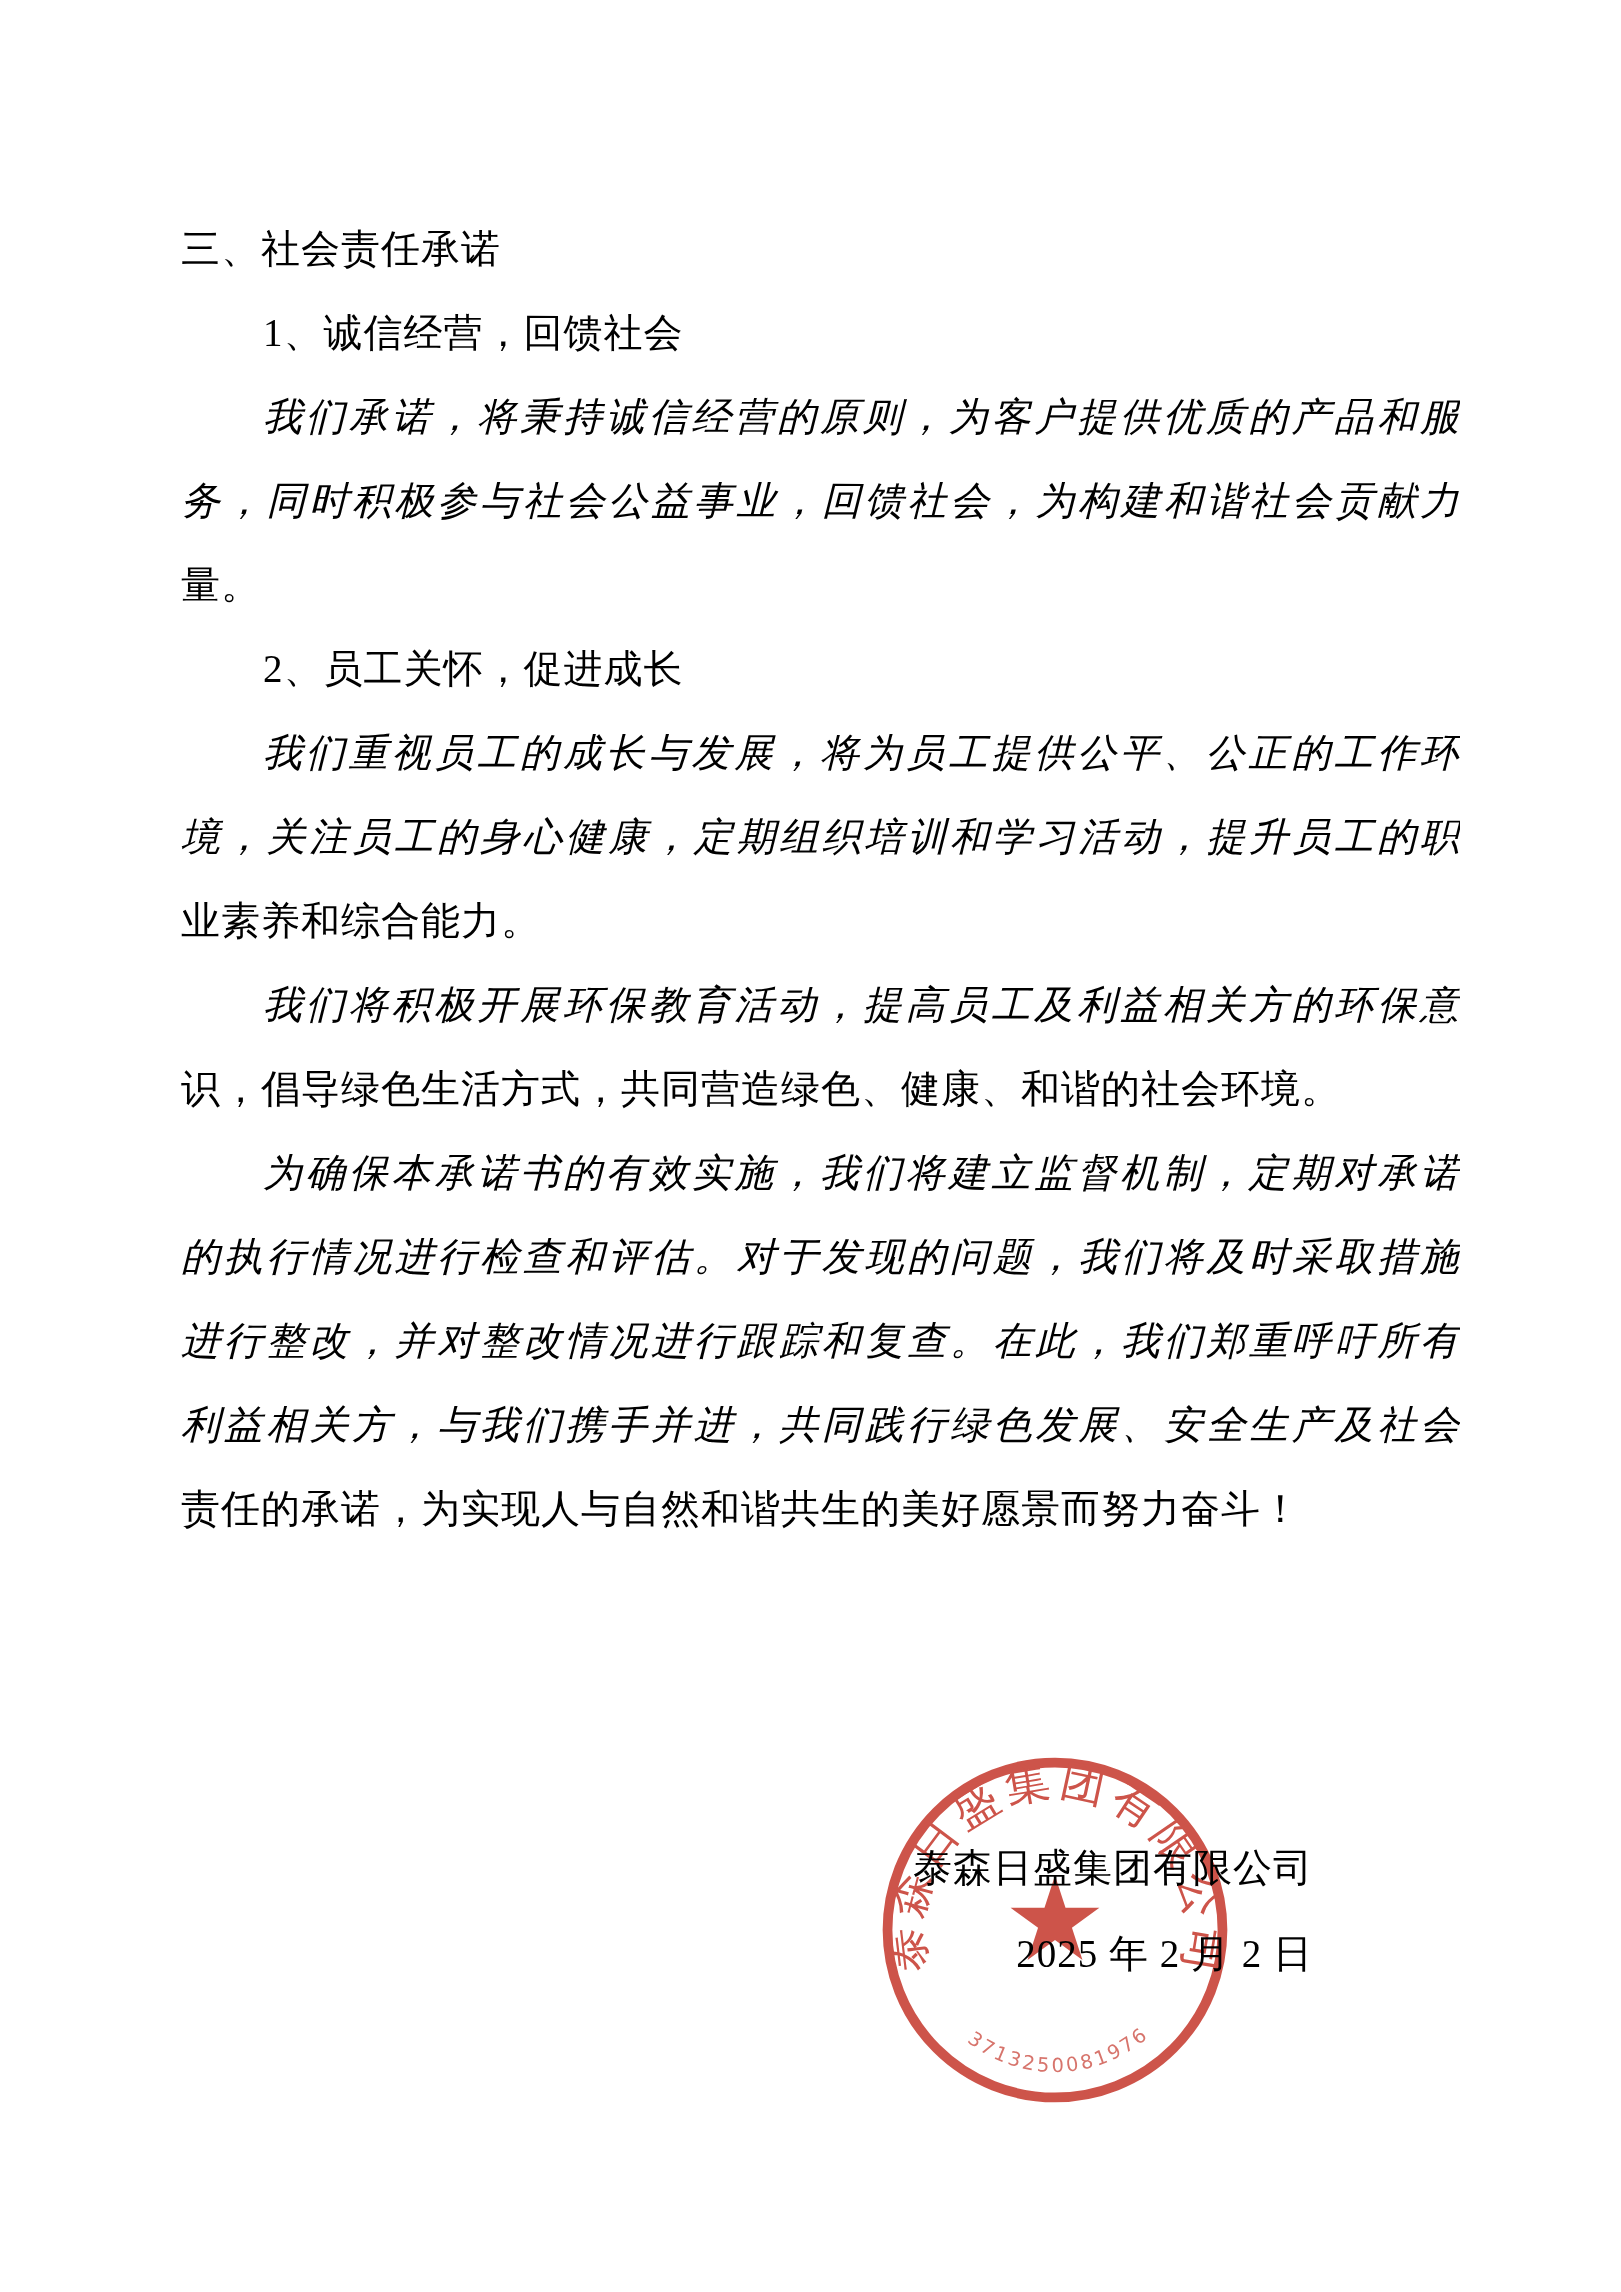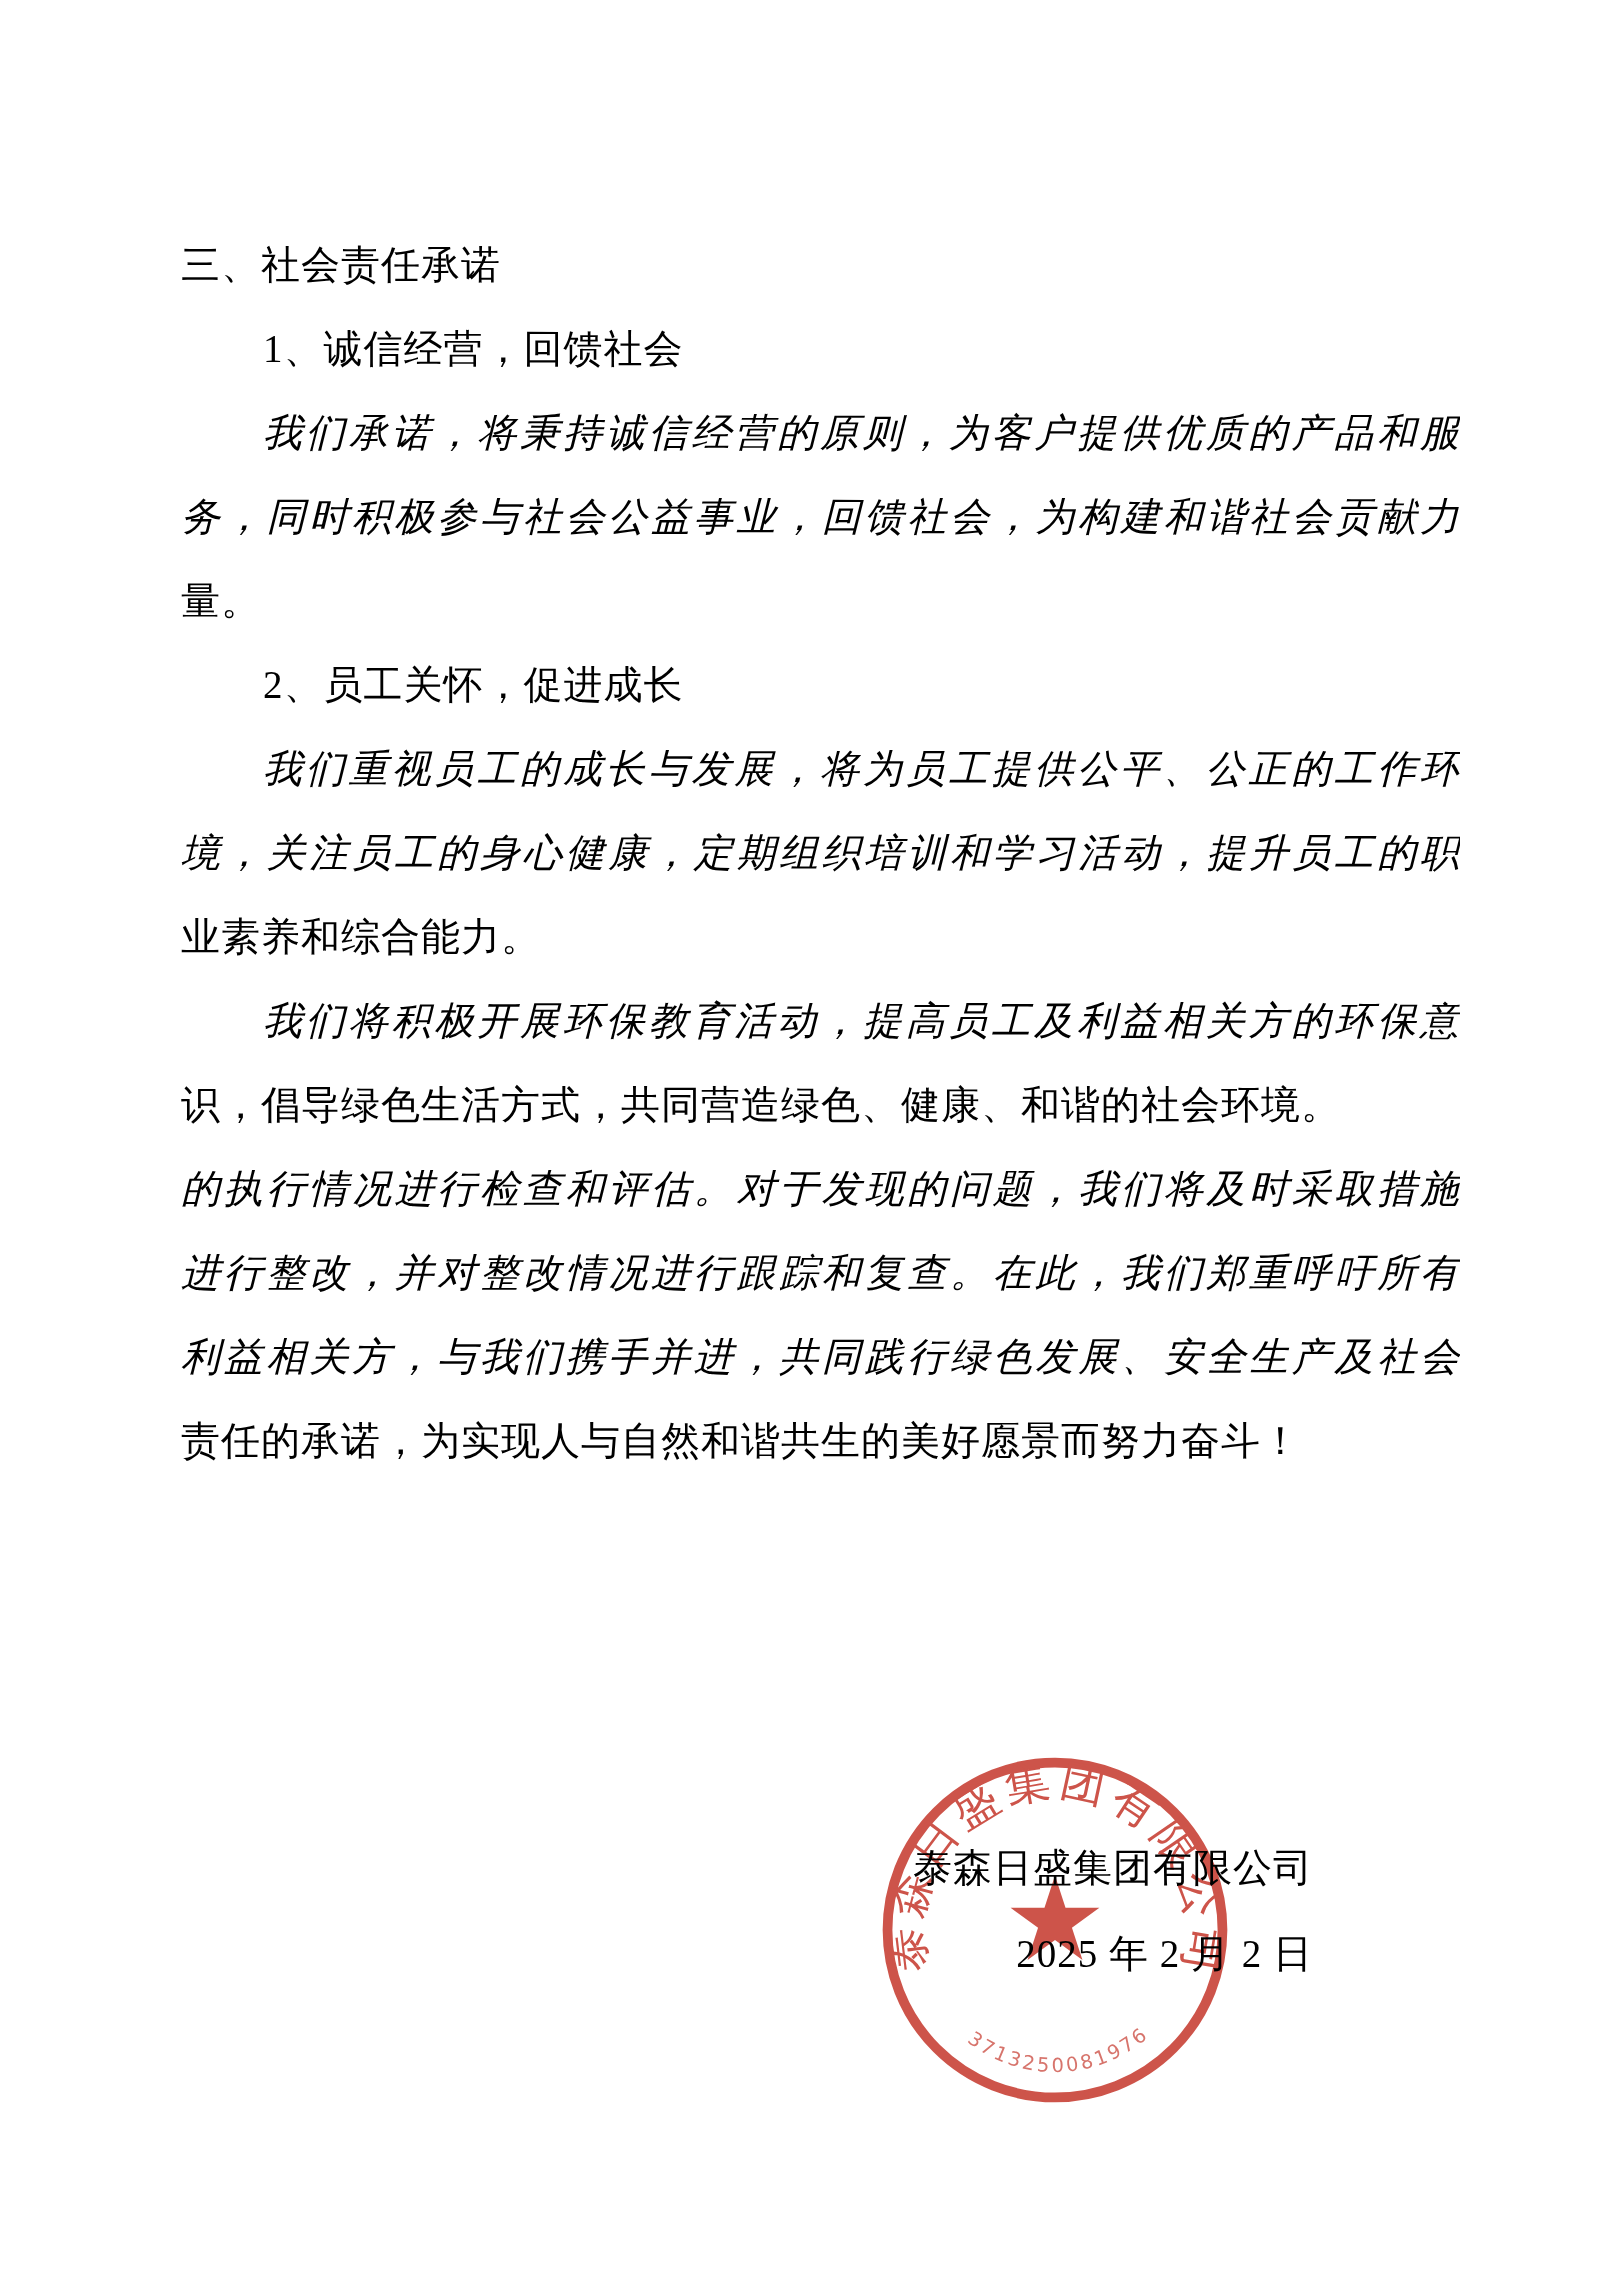--- a/index.html
+++ b/index.html
@@ -17,21 +17,21 @@
   }
   .page {
     position: absolute;
     inset: 0;
     background: #ffffff;
   }
   .content {
     position: absolute;
     left: 181px;
     right: 161px;
-    top: 223px;
+    top: 207px;
   }
   .line {
     height: 84px;
     line-height: 84px;
     font-size: 39px;
     letter-spacing: 1px;
     white-space: nowrap;
   }
   .line.indent {
     text-indent: 82px;
@@ -78,20 +78,21 @@
     <div class="line indent">1、诚信经营，回馈社会</div>
     <div class="line indent full">我们承诺，将秉持诚信经营的原则，为客户提供优质的产品和服</div>
     <div class="line full">务，同时积极参与社会公益事业，回馈社会，为构建和谐社会贡献力</div>
     <div class="line">量。</div>
     <div class="line indent">2、员工关怀，促进成长</div>
     <div class="line indent full">我们重视员工的成长与发展，将为员工提供公平、公正的工作环</div>
     <div class="line full">境，关注员工的身心健康，定期组织培训和学习活动，提升员工的职</div>
     <div class="line">业素养和综合能力。</div>
     <div class="line indent full">我们将积极开展环保教育活动，提高员工及利益相关方的环保意</div>
     <div class="line">识，倡导绿色生活方式，共同营造绿色、健康、和谐的社会环境。</div>
+    <div class="line indent full">为确保本承诺书的有效实施，我们将建立监督机制，定期对承诺</div>
     <div class="line full">的执行情况进行检查和评估。对于发现的问题，我们将及时采取措施</div>
     <div class="line full">进行整改，并对整改情况进行跟踪和复查。在此，我们郑重呼吁所有</div>
     <div class="line full">利益相关方，与我们携手并进，共同践行绿色发展、安全生产及社会</div>
     <div class="line">责任的承诺，为实现人与自然和谐共生的美好愿景而努力奋斗！</div>
   </div>
 
   <div class="signature">
     <div class="sig-line">泰森日盛集团有限公司</div>
     <div class="sig-line">2025 年 2 月 2 日</div>
   </div>

